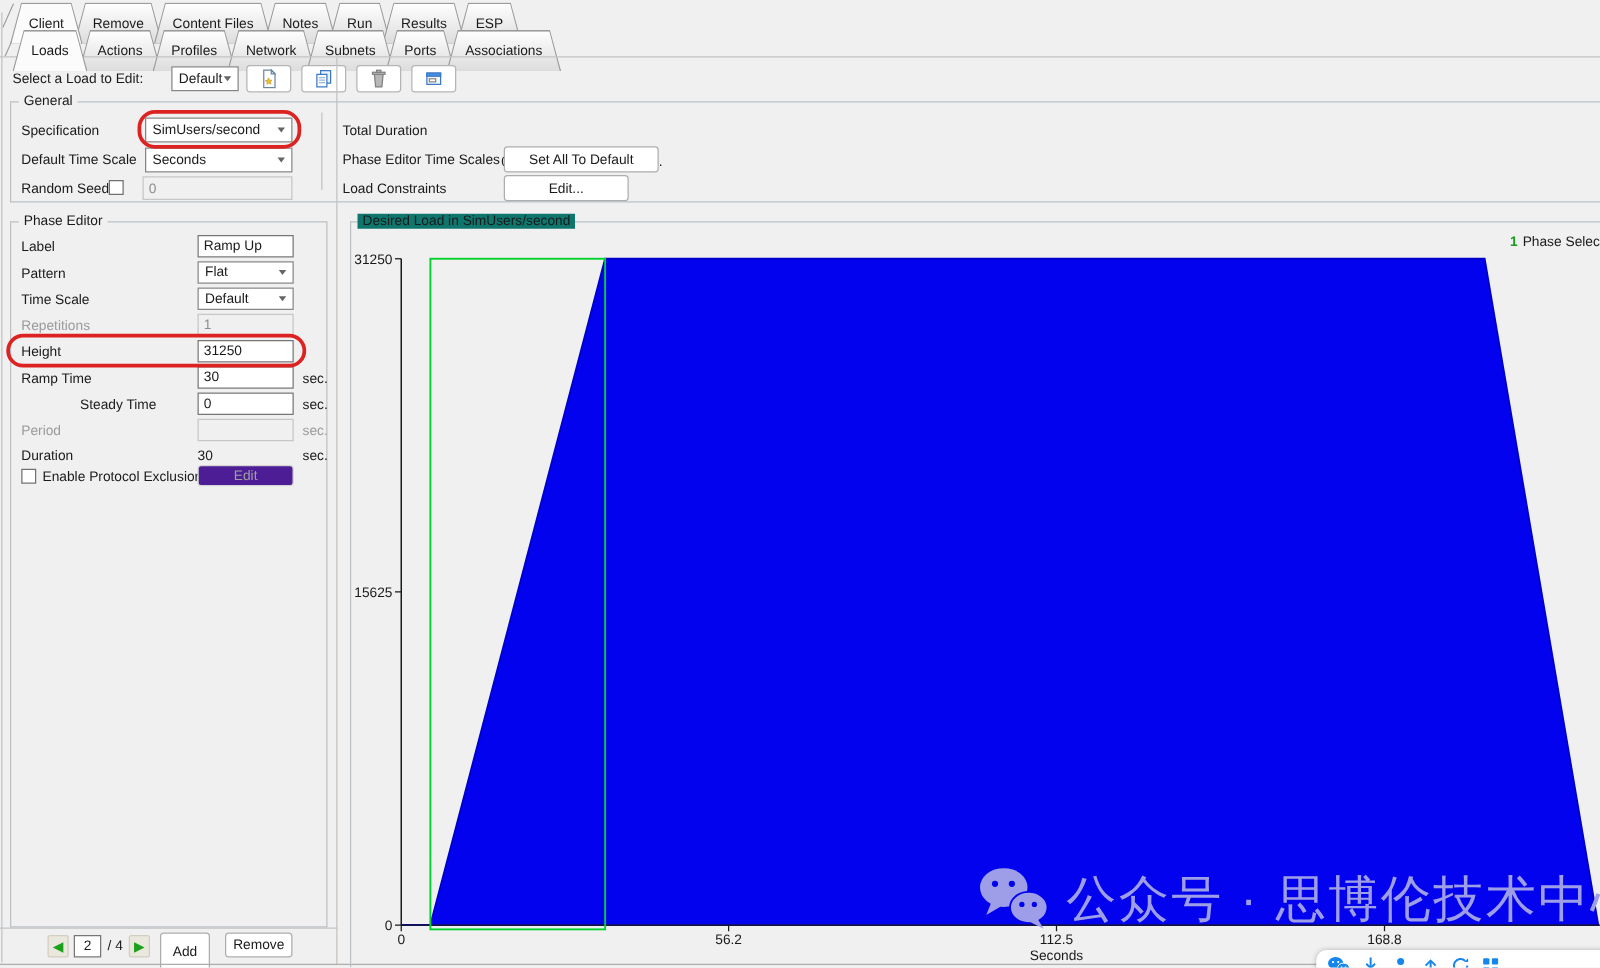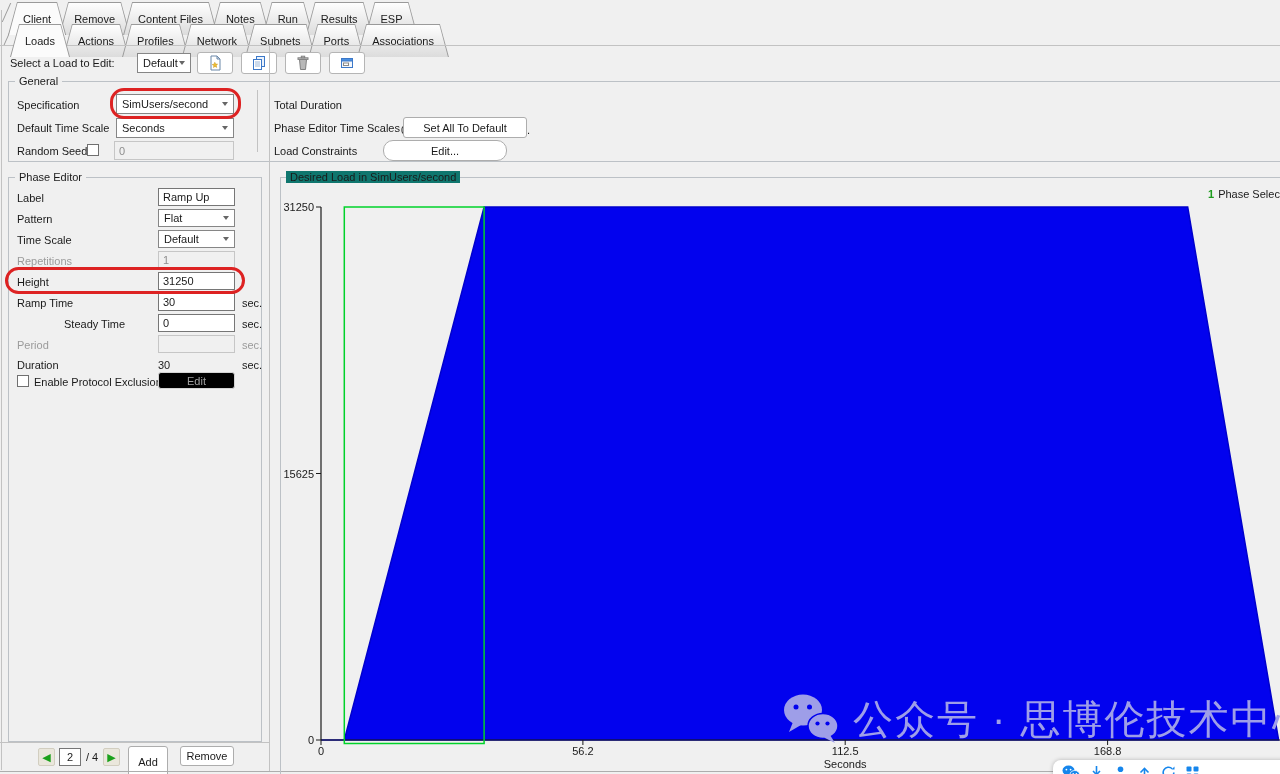--- a/index.html
+++ b/index.html
@@ -54,21 +54,21 @@
     position:absolute; right:5px; top:50%; margin-top:-2px;
     width:0; height:0;
     border-left:3.5px solid transparent; border-right:3.5px solid transparent;
     border-top:4px solid #666;
   }
   .btn {
     position:absolute; border:1px solid #adadad; background:#ffffff;
     border-radius:3px; display:flex; align-items:center; justify-content:center;
     font-size:11px; cursor:default; white-space:nowrap;
   }
-  .btn.dis { border-color:#d4d4d4; background:#000000; color:#a0a0a0; }
+  .btn.dis { border-color:#d4d4d4; background:#4c1d95; color:#a0a0a0; }
   .icon-btn {
     position:absolute; width:36px; height:22px; border:1px solid #b5b5b5;
     background:#ffffff; border-radius:3px;
     display:flex; align-items:center; justify-content:center; cursor:default;
   }
   .checkbox {
     position:absolute; width:12px; height:12px;
     border:1px solid #707070; background:#ffffff; cursor:default;
   }
   .groupbox { position:absolute; border:1px solid #bcc1c6; }
@@ -228,21 +228,21 @@
   <span class="checkbox" style="left:78px; top:62px;"></span>
   <input class="field dis" style="left: 105px; top: 59px; width: 120px; height: 19px;" disabled="" value="0">
 
   <span class="lbl" style="left:265px; top:17px;">Total Duration</span>
   <span class="lbl" style="left:392px; top:17px;margin-top:25px;">0 hrs. 3 min. 45 sec. 0 ms.</span>
 
   <span class="lbl" style="left:265px; top:40px;">Phase Editor Time Scales</span>
   <div class="btn" style="left:394px; top:35px; width:124px; height:21px;">Set All To Default</div>
 
   <span class="lbl" style="left:265px; top:63px;">Load Constraints</span>
-  <div class="btn" style="left:374px; top:58px; width:124px; height:21px;border-radius:10px;">Edit...</div>
+  <div class="btn" style="left:394px; top:58px; width:100px; height:21px;">Edit...</div>
 </div>
 
 <div class="groupbox" style="left:8px; top:177px; width:254px; height:565px;">
   <span class="gb-title">Phase Editor</span>
 
   <span class="lbl" style="left:8px; top:14px;">Label</span>
   <input class="field" style="left: 149px; top: 10px; width: 77px; height: 18px;" value="Ramp Up">
 
   <span class="lbl" style="left:8px; top:35px;">Pattern</span>
   <div class="dropdown" style="left:149px; top:31px; width:77px; height:18px;">

